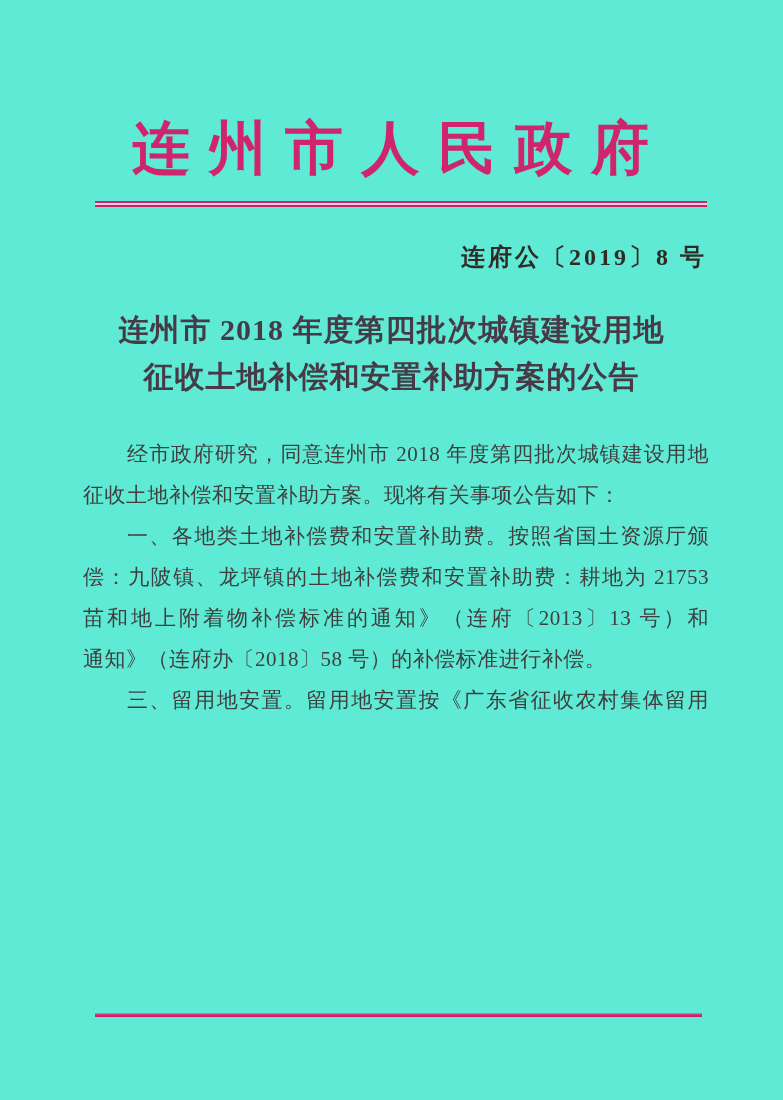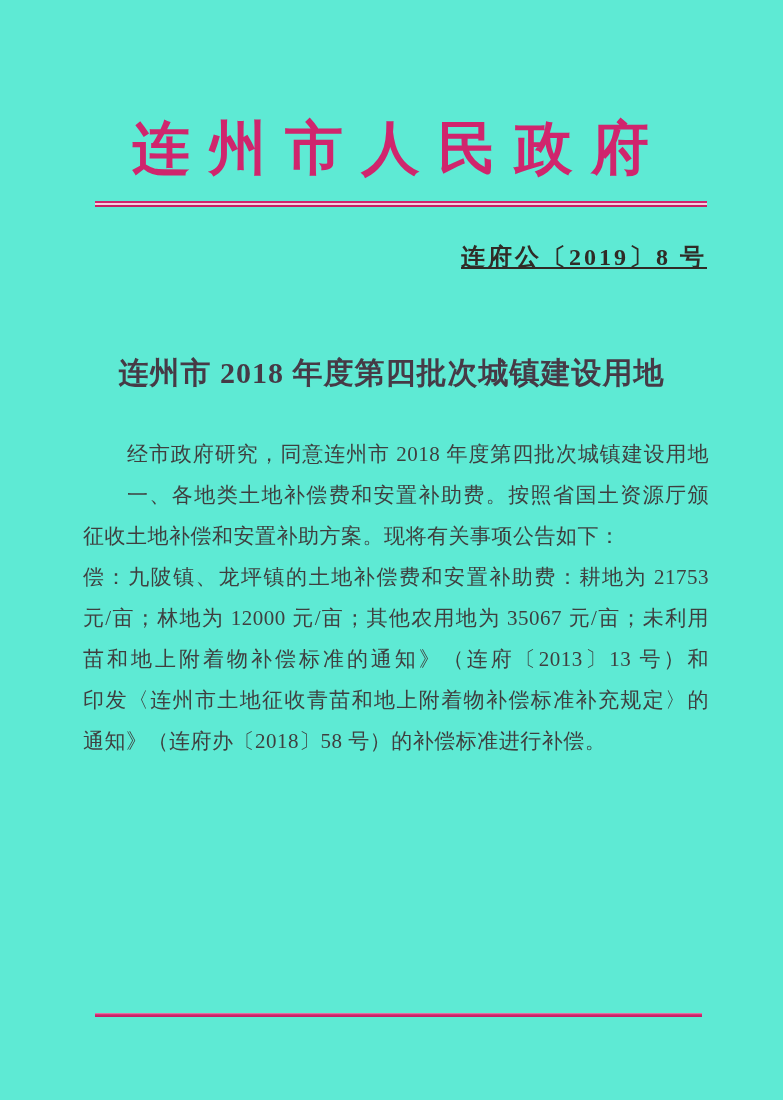--- a/index.html
+++ b/index.html
@@ -37,34 +37,32 @@
   .doc-number {
     position: absolute;
     top: 242px;
     right: 76px;
     font-size: 24px;
     line-height: 30px;
     font-weight: bold;
     color: #302b26;
     letter-spacing: 3px;
     white-space: nowrap;
-    text-decoration: underline;
   }
   .title-block {
     position: absolute;
     top: 306px;
     left: 0;
     width: 100%;
     text-align: center;
     font-weight: bold;
     color: #463a46;
     font-size: 30px;
     line-height: 47px;
     letter-spacing: 1px;
-    margin-top: 43px;
   }
   .body-text {
     position: absolute;
     top: 434px;
     left: 83px;
     width: 626px;
     font-size: 21px;
     color: #3f3f3f;
   }
   .ln {
@@ -96,28 +94,28 @@
 <div class="page">
 
   <div class="masthead">连 州 市 人 民 政 府</div>
 
   <div class="masthead-rule"></div>
 
   <div class="doc-number">连府公〔2019〕8 号</div>
 
   <div class="title-block">
     <div>连州市 2018 年度第四批次城镇建设用地</div>
+    <div>征收土地补偿和安置补助方案的公告</div>
   </div>
 
   <div class="body-text">
     <div class="ln indent fill">经市政府研究，同意连州市 2018 年度第四批次城镇建设用地</div>
+    <div class="ln">征收土地补偿和安置补助方案。现将有关事项公告如下：</div>
     <div class="ln indent fill">一、各地类土地补偿费和安置补助费。按照省国土资源厅颁</div>
-    <div class="ln">征收土地补偿和安置补助方案。现将有关事项公告如下：</div>
     <div class="ln fill">偿：九陂镇、龙坪镇的土地补偿费和安置补助费：耕地为 21753</div>
-    <div class="ln fill">元/亩；林地为 12000 元/亩；其他农用地为 35067 元/亩；未利用</div>
     <div class="ln fill">苗和地上附着物补偿标准的通知》（连府〔2013〕13 号）和《关于</div>
-    <div class="ln fill">印发〈连州市土地征收青苗和地上附着物补偿标准补充规定〉的</div>
     <div class="ln">通知》（连府办〔2018〕58 号）的补偿标准进行补偿。</div>
+    <div class="ln indent fill">三、留用地安置。留用地安置按《广东省征收农村集体留用</div>
   </div>
 
   <div class="footer-rule"></div>
 
 </div>
 
 </body></html>

